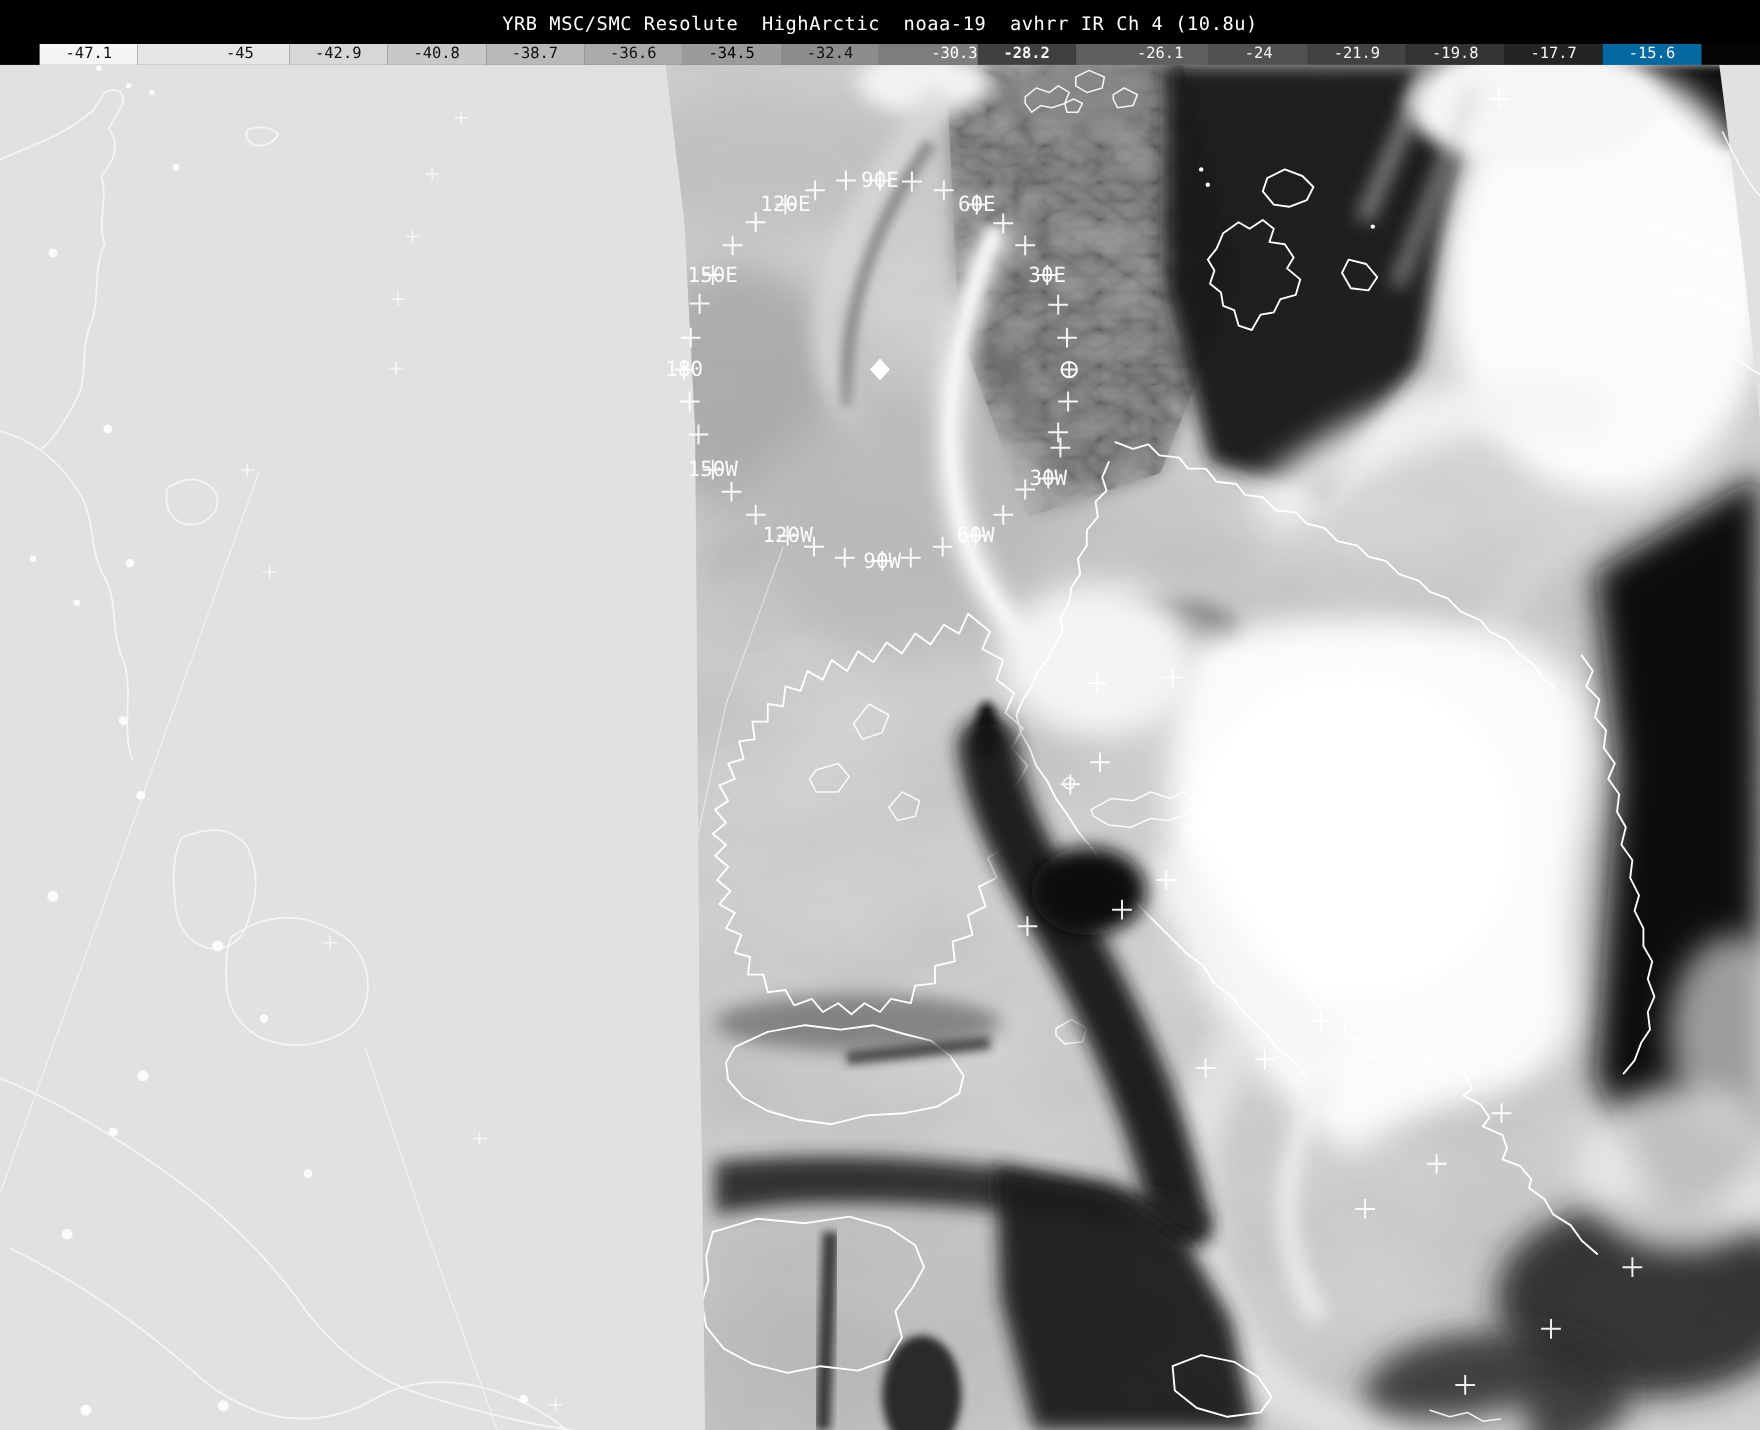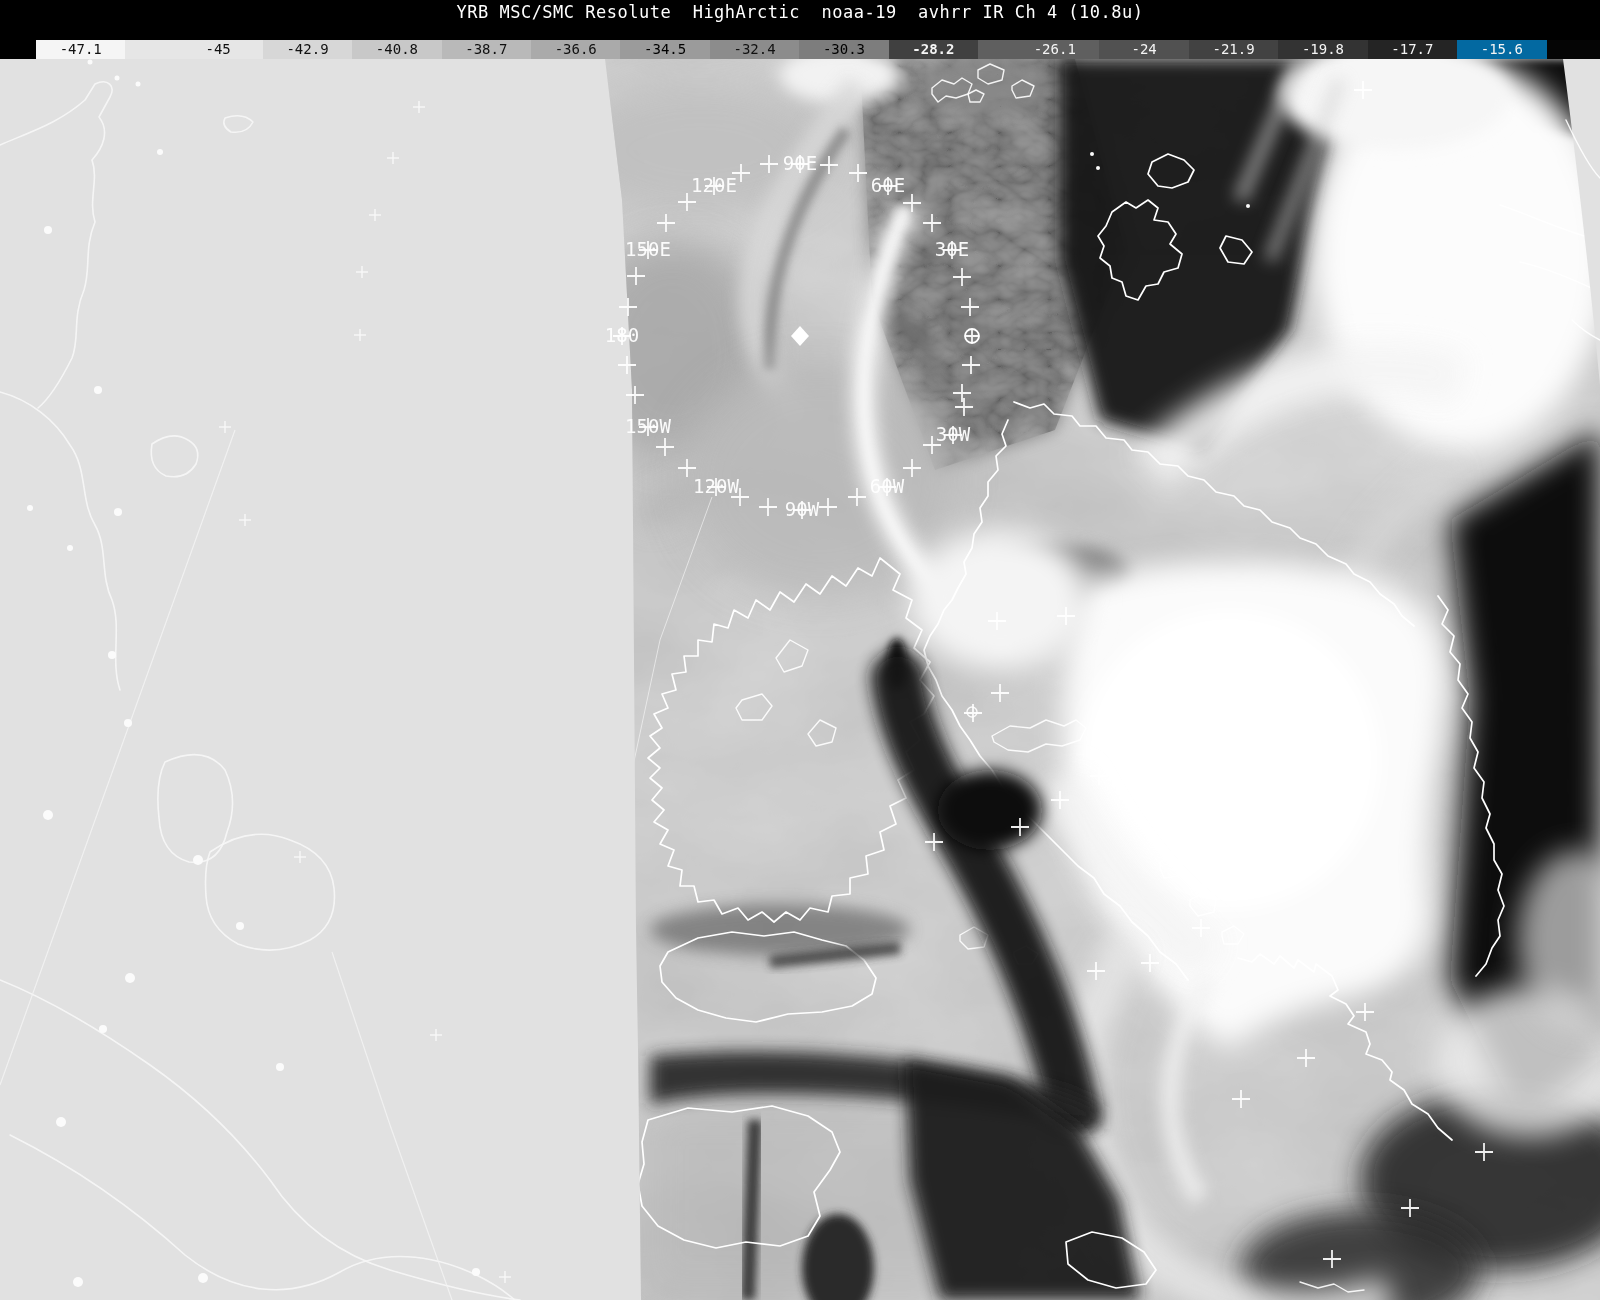--- a/index.html
+++ b/index.html
@@ -1,20 +1,20 @@
 <!DOCTYPE html>
 <html><head>
 <meta charset="utf-8">
 <style>
   html,body{margin:0;padding:0;background:#000;}
   .stage{position:relative;width:1600px;height:1300px;overflow:hidden;background:#000;
          font-family:"DejaVu Sans Mono","Liberation Mono",monospace;}
   .titlebar{position:absolute;top:0;left:0;width:1600px;height:40px;background:#000;
             color:#fff;text-align:center;}
-  .titlebar .l1{font-size:17px;line-height:20px;padding-top:2px;letter-spacing:.5px;white-space:pre;}
+  .titlebar .l1{font-size:17px;line-height:20px;padding-top:12px;letter-spacing:.5px;white-space:pre;}
   .titlebar .l2{font-size:17px;line-height:18px;letter-spacing:.5px;white-space:pre;}
   .scalebar{position:absolute;top:40px;left:0;width:1600px;height:19px;display:flex;background:#000;margin-left:36px;}
   .seg{flex:1;font-size:14px;line-height:19px;text-align:center;letter-spacing:0;overflow:hidden;}
   .map{position:absolute;top:59px;left:0;width:1600px;height:1241px;background:#e1e1e1;}
   .map svg{display:block;}
   .glabel{font-family:"DejaVu Sans Mono","Liberation Mono",monospace;font-size:19px;
           fill:#ffffff;text-anchor:middle;opacity:.95;}
   .pmark{stroke:#ffffff;stroke-width:1.8;fill:none;opacity:.92;}
   .fmark{stroke:#fafafa;stroke-width:1.4;fill:none;opacity:.9;}
   .lake{fill:#fbfbfb;}
@@ -34,21 +34,21 @@
 
   <div class="scalebar">
       <div class="seg" style="background: rgb(245, 245, 245); color: rgb(17, 17, 17);">-47.1</div>
       <div class="seg" style="background: rgb(230, 230, 230); color: rgb(17, 17, 17); padding-left: 48px;">-45</div>
       <div class="seg" style="background: rgb(215, 215, 215); color: rgb(17, 17, 17);">-42.9</div>
       <div class="seg" style="background: rgb(200, 200, 200); color: rgb(17, 17, 17);">-40.8</div>
       <div class="seg" style="background: rgb(185, 185, 185); color: rgb(17, 17, 17);">-38.7</div>
       <div class="seg" style="background: rgb(170, 170, 170); color: rgb(17, 17, 17);">-36.6</div>
       <div class="seg" style="background: rgb(155, 155, 155); color: #000000;">-34.5</div>
       <div class="seg" style="background: rgb(140, 140, 140); color: rgb(17, 17, 17);">-32.4</div>
-      <div class="seg" style="background: rgb(125, 125, 125); color: #000000;">-30.3</div>
+      <div class="seg" style="background: rgb(125, 125, 125); color: #ffffff; text-align: right;">-30.3</div>
       <div class="seg" style="background: #404040; color: rgb(245, 245, 245); font-weight: bold;">-28.2</div>
       <div class="seg" style="background: rgb(95, 95, 95); color: rgb(245, 245, 245); padding-left: 32px;">-26.1</div>
       <div class="seg" style="background: rgb(81, 81, 81); color: rgb(245, 245, 245);">-24</div>
       <div class="seg" style="background: rgb(66, 66, 66); color: rgb(245, 245, 245);">-21.9</div>
       <div class="seg" style="background: rgb(51, 51, 51); color: rgb(245, 245, 245);">-19.8</div>
       <div class="seg" style="background: rgb(36, 36, 36); color: rgb(245, 245, 245);">-17.7</div>
       <div class="seg" style="background: #0369a1; color: rgb(245, 245, 245);">-15.6</div>
       <div class="seg" style="background: rgb(5, 5, 5); color: rgb(245, 245, 245);"></div>
     </div>
 

